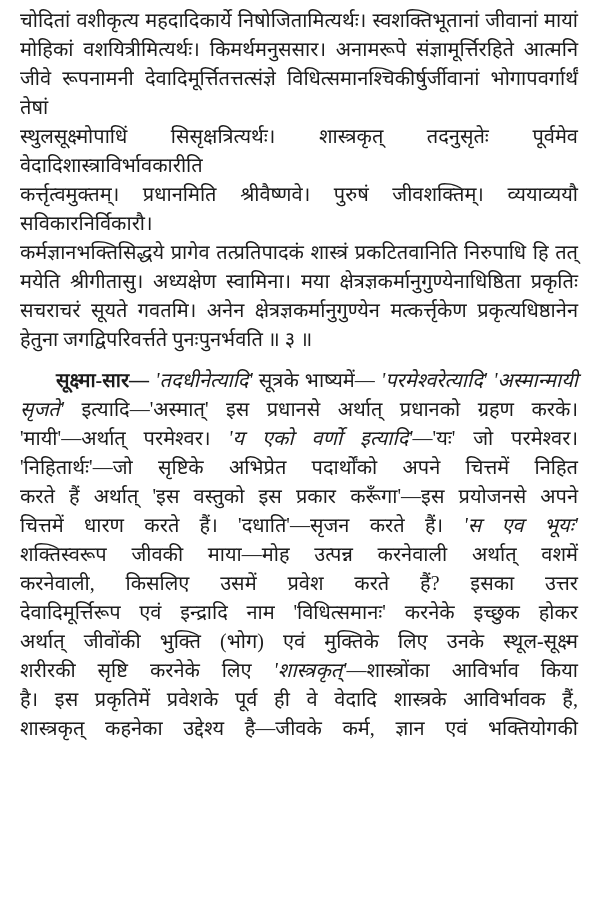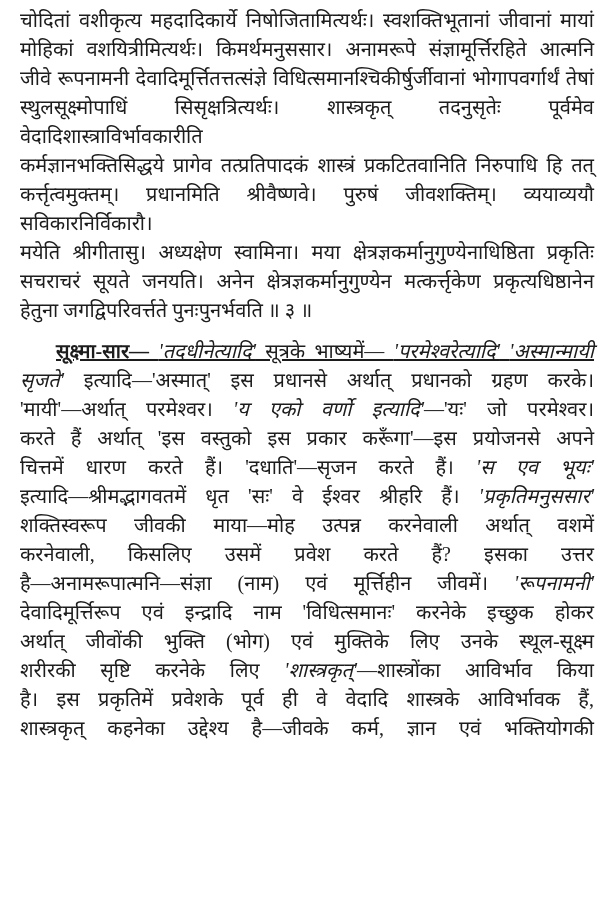--- a/index.html
+++ b/index.html
@@ -9,21 +9,21 @@
   body {
     width: 602px;
     height: 906px;
     overflow: hidden;
     font-family: "Liberation Serif", "DejaVu Serif", serif;
   }
   .page {
     box-sizing: border-box;
     width: 602px;
     height: 731px;
-    padding: 6px 8px 0 20px;
+    padding: 6px 24px 0 20px;
   }
   .para {
     margin: 0;
   }
   .para + .para {
     margin-top: 12px;
   }
   .line {
     font-size: 20px;
     line-height: 29px;
@@ -31,51 +31,49 @@
     text-align-last: justify;
     -moz-text-align-last: justify;
     white-space: normal;
   }
   .line.last {
     text-align-last: left;
     -moz-text-align-last: left;
   }
   .para.indent .line.first {
     text-indent: 36px;
-    text-decoration: underline;
   }
   .b { font-weight: bold; }
   .i { font-style: italic; }
 </style>
 </head>
 <body style="background: rgb(255, 255, 255); color: rgb(28, 28, 28);">
 
 <div class="page">
   <div class="text-block">
       <div class="para">
         <div class="line first"><span>चोदितां वशीकृत्य महदादिकार्ये निषोजितामित्यर्थः। स्वशक्तिभूतानां जीवानां मायां</span></div>
         <div class="line"><span>मोहिकां वशयित्रीमित्यर्थः। किमर्थमनुससार। अनामरूपे संज्ञामूर्त्तिरहिते आत्मनि</span></div>
         <div class="line"><span>जीवे रूपनामनी देवादिमूर्त्तितत्तत्संज्ञे विधित्समानश्चिकीर्षुर्जीवानां भोगापवर्गार्थं तेषां</span></div>
         <div class="line"><span>स्थुलसूक्ष्मोपाधिं सिसृक्षत्रित्यर्थः। शास्त्रकृत् तदनुसृतेः पूर्वमेव वेदादिशास्त्राविर्भावकारीति</span></div>
+        <div class="line"><span>कर्त्तृत्वमुक्तम्। प्रधानमिति श्रीवैष्णवे। पुरुषं जीवशक्तिम्। व्ययाव्ययौ सविकारनिर्विकारौ।</span></div>
         <div class="line"><span>कर्मज्ञानभक्तिसिद्धये प्रागेव तत्प्रतिपादकं शास्त्रं प्रकटितवानिति निरुपाधि हि तत्</span></div>
-        <div class="line"><span>कर्त्तृत्वमुक्तम्। प्रधानमिति श्रीवैष्णवे। पुरुषं जीवशक्तिम्। व्ययाव्ययौ सविकारनिर्विकारौ।</span></div>
         <div class="line"><span>मयेति श्रीगीतासु। अध्यक्षेण स्वामिना। मया क्षेत्रज्ञकर्मानुगुण्येनाधिष्ठिता प्रकृतिः</span></div>
-        <div class="line"><span>सचराचरं सूयते जनयति। अनेन क्षेत्रज्ञकर्मानुगुण्येन मत्कर्त्तृकेण प्रकृत्यधिष्ठानेन</span></div>
+        <div class="line"><span>सचराचरं सूयते गवतमि। अनेन क्षेत्रज्ञकर्मानुगुण्येन मत्कर्त्तृकेण प्रकृत्यधिष्ठानेन</span></div>
         <div class="line last"><span>हेतुना जगद्विपरिवर्त्तते पुनःपुनर्भवति ॥ ३ ॥</span></div>
       </div>
       <div class="para indent">
         <div class="line first"><span class="b">सूक्ष्मा-सार— </span><span class="i">'तदधीनेत्यादि'</span><span> सूत्रके भाष्यमें— </span><span class="i">'परमेश्वरेत्यादि'</span><span> </span><span class="i">'अस्मान्मायी</span></div>
         <div class="line"><span class="i">सृजते'</span><span> इत्यादि—'अस्मात्' इस प्रधानसे अर्थात् प्रधानको ग्रहण करके।</span></div>
         <div class="line"><span>'मायी'—अर्थात् परमेश्वर। </span><span class="i">'य एको वर्णो इत्यादि'</span><span>—'यः' जो परमेश्वर।</span></div>
+        <div class="line"><span>'निहितार्थः'—जो सृष्टिके अभिप्रेत पदार्थोंको अपने चित्तमें निहित</span></div>
         <div class="line"><span>करते हैं अर्थात् 'इस वस्तुको इस प्रकार करूँगा'—इस प्रयोजनसे अपने</span></div>
         <div class="line"><span>चित्तमें धारण करते हैं। 'दधाति'—सृजन करते हैं। </span><span class="i">'स एव भूयः'</span></div>
-        <div class="line"><span>इत्यादि—श्रीमद्भागवतमें धृत 'सः' वे ईश्वर श्रीहरि हैं। </span><span class="i">'प्रकृतिमनुससार'</span></div>
         <div class="line"><span>शक्तिस्वरूप जीवकी माया—मोह उत्पन्न करनेवाली अर्थात् वशमें</span></div>
         <div class="line"><span>करनेवाली, किसलिए उसमें प्रवेश करते हैं? इसका उत्तर</span></div>
-        <div class="line"><span>है—अनामरूपात्मनि—संज्ञा (नाम) एवं मूर्त्तिहीन जीवमें। </span><span class="i">'रूपनामनी'</span></div>
         <div class="line"><span>देवादिमूर्त्तिरूप एवं इन्द्रादि नाम 'विधित्समानः' करनेके इच्छुक होकर</span></div>
         <div class="line"><span>अर्थात् जीवोंकी भुक्ति (भोग) एवं मुक्तिके लिए उनके स्थूल-सूक्ष्म</span></div>
         <div class="line"><span>शरीरकी सृष्टि करनेके लिए </span><span class="i">'शास्त्रकृत्'</span><span>—शास्त्रोंका आविर्भाव किया</span></div>
         <div class="line"><span>है। इस प्रकृतिमें प्रवेशके पूर्व ही वे वेदादि शास्त्रके आविर्भावक हैं,</span></div>
         <div class="line"><span>शास्त्रकृत् कहनेका उद्देश्य है—जीवके कर्म, ज्ञान एवं भक्तियोगकी</span></div>
       </div>
     </div>
 </div>
 
 </body></html>

